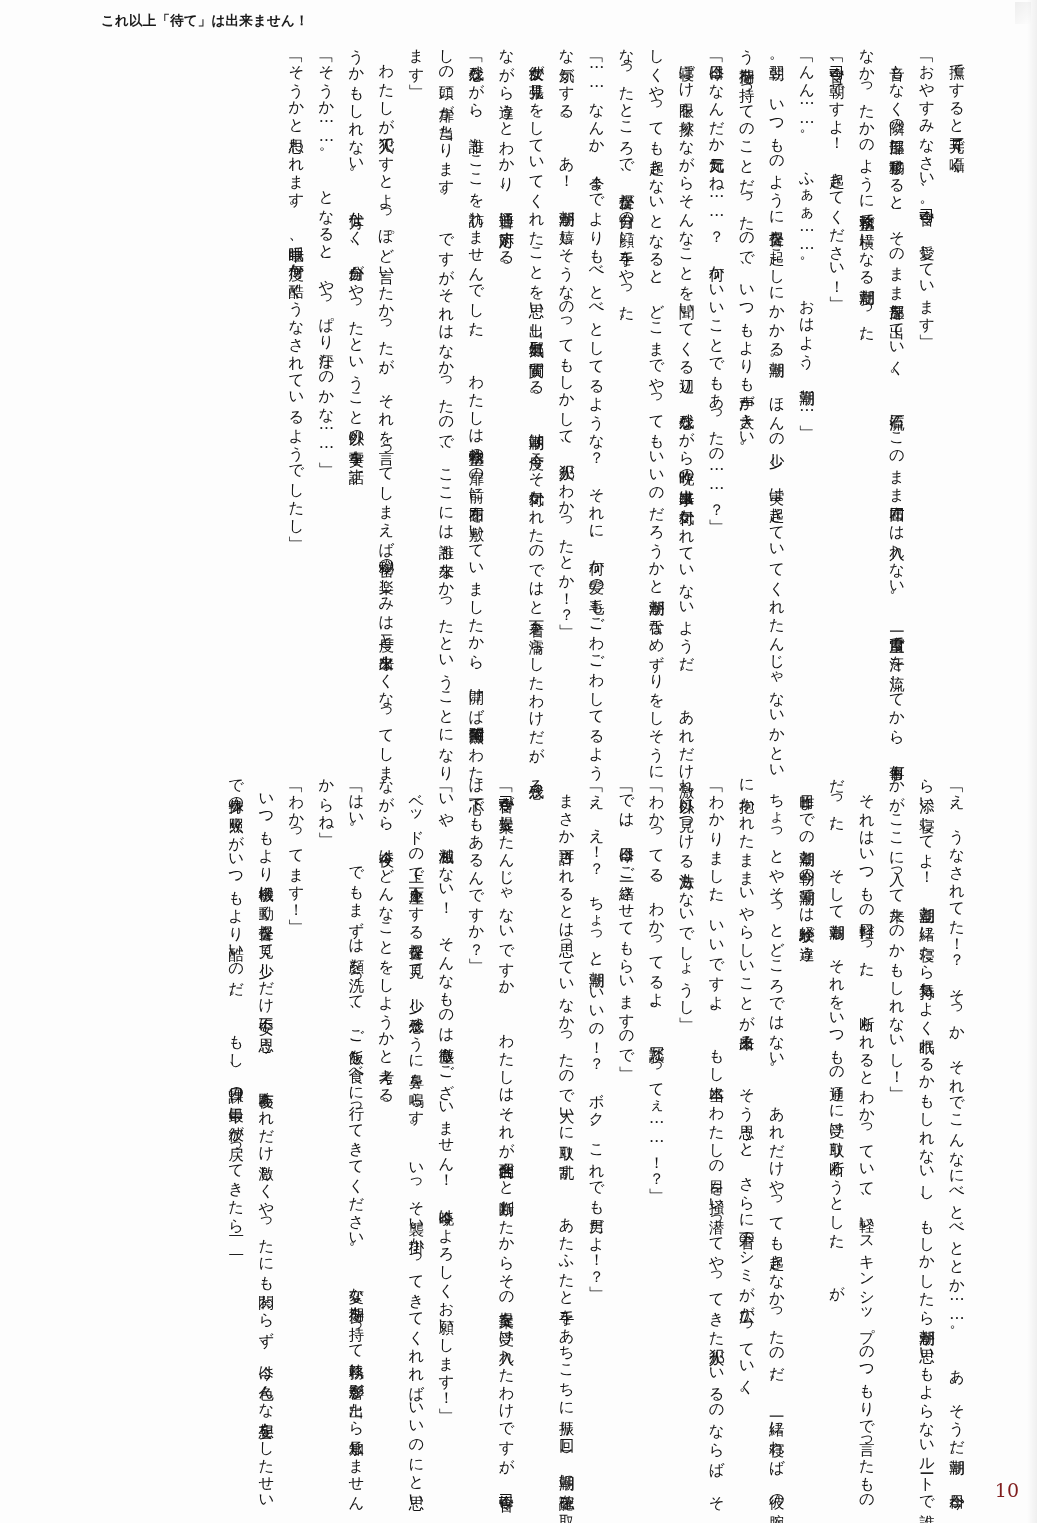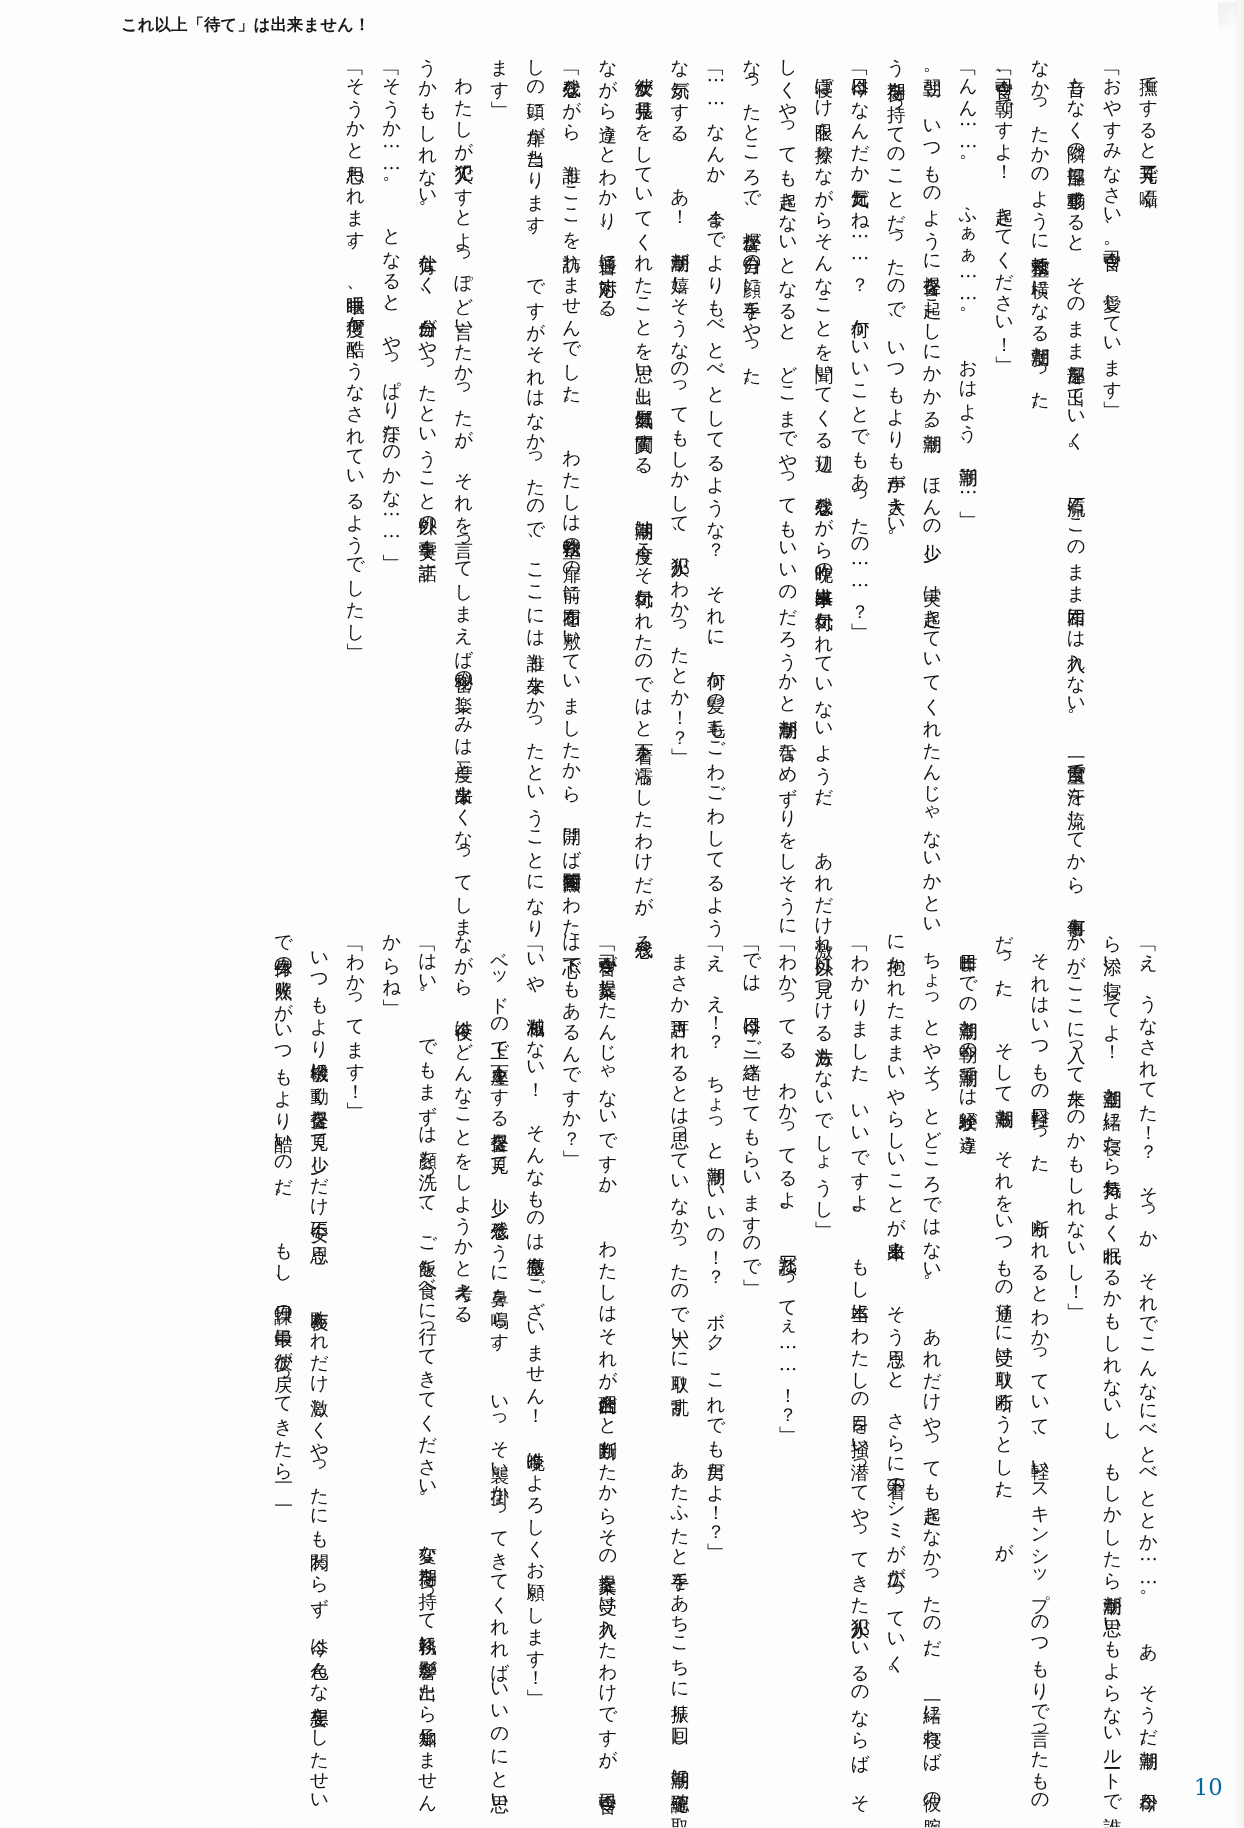--- a/index.html
+++ b/index.html
@@ -65,21 +65,21 @@
     width: 840px;
   }
 
   
   .folio {
     position: absolute;
     right: 18px;
     bottom: 22px;
     font-family: "DejaVu Serif", "Liberation Serif", serif;
     font-size: 19px;
-    color: #0369a1;
+    color: #7f1d1d;
   }
 
   
   .edge-shade {
     position: absolute;
     top: 0; right: 0;
     width: 10px; height: 100%;
     background: linear-gradient(to left, rgba(0,0,0,0.055), rgba(0,0,0,0));
     pointer-events: none;
   }

